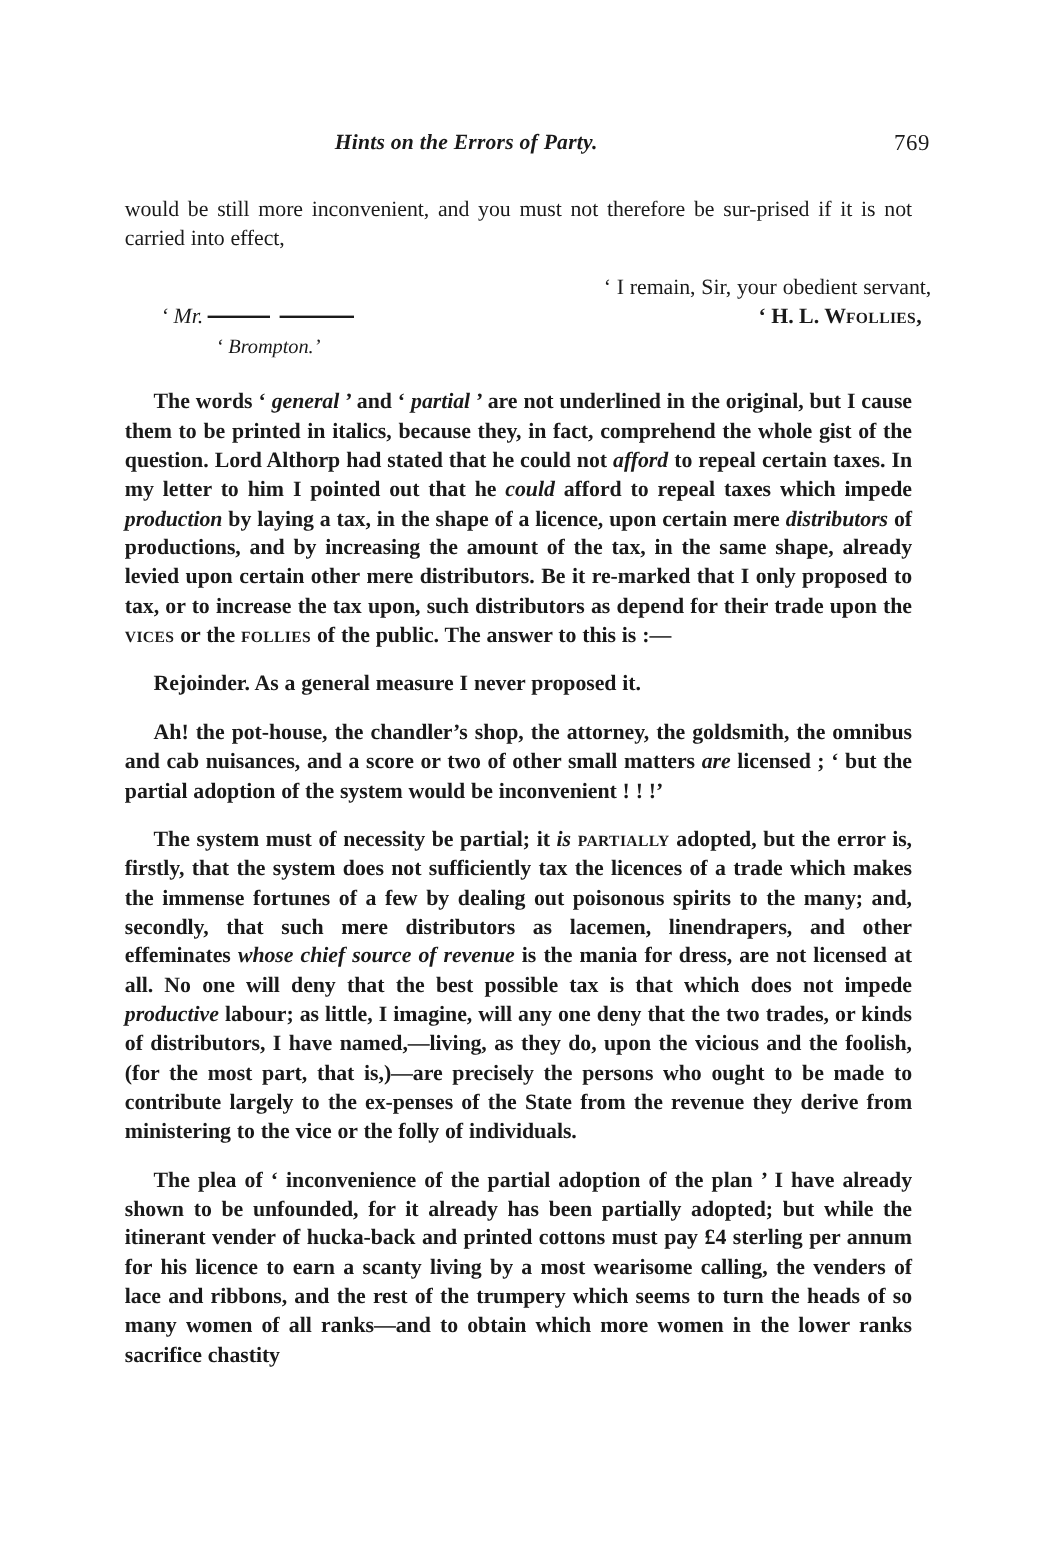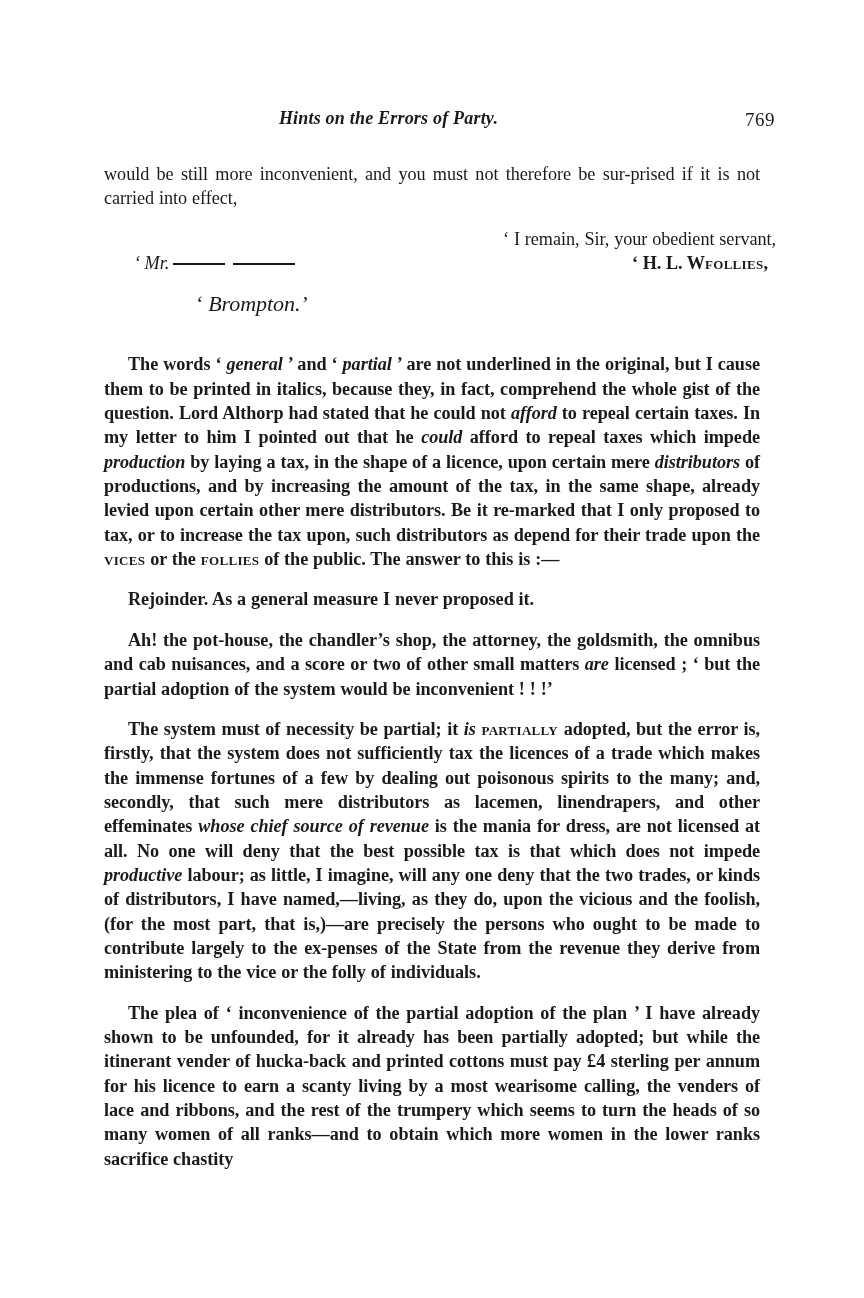--- a/index.html
+++ b/index.html
@@ -114,22 +114,22 @@
     display: inline-block;
     vertical-align: 0.22em;
     height: 2px;
     background: #1a1a1a;
     margin: 0 4px;
   }
   .rule-a { width: 52px; }
   .rule-b { width: 62px; }
 
   .placeline {
-    margin: 15px;
-    font-size: 22px;
+    margin: 0;
+    font-size: 17px;
     line-height: 24.35px;
     padding-left: 92px;
     font-style: italic;
   }
 
   .gap-sm { height: 5px; }
 </style>
 </head>
 <body>
 

